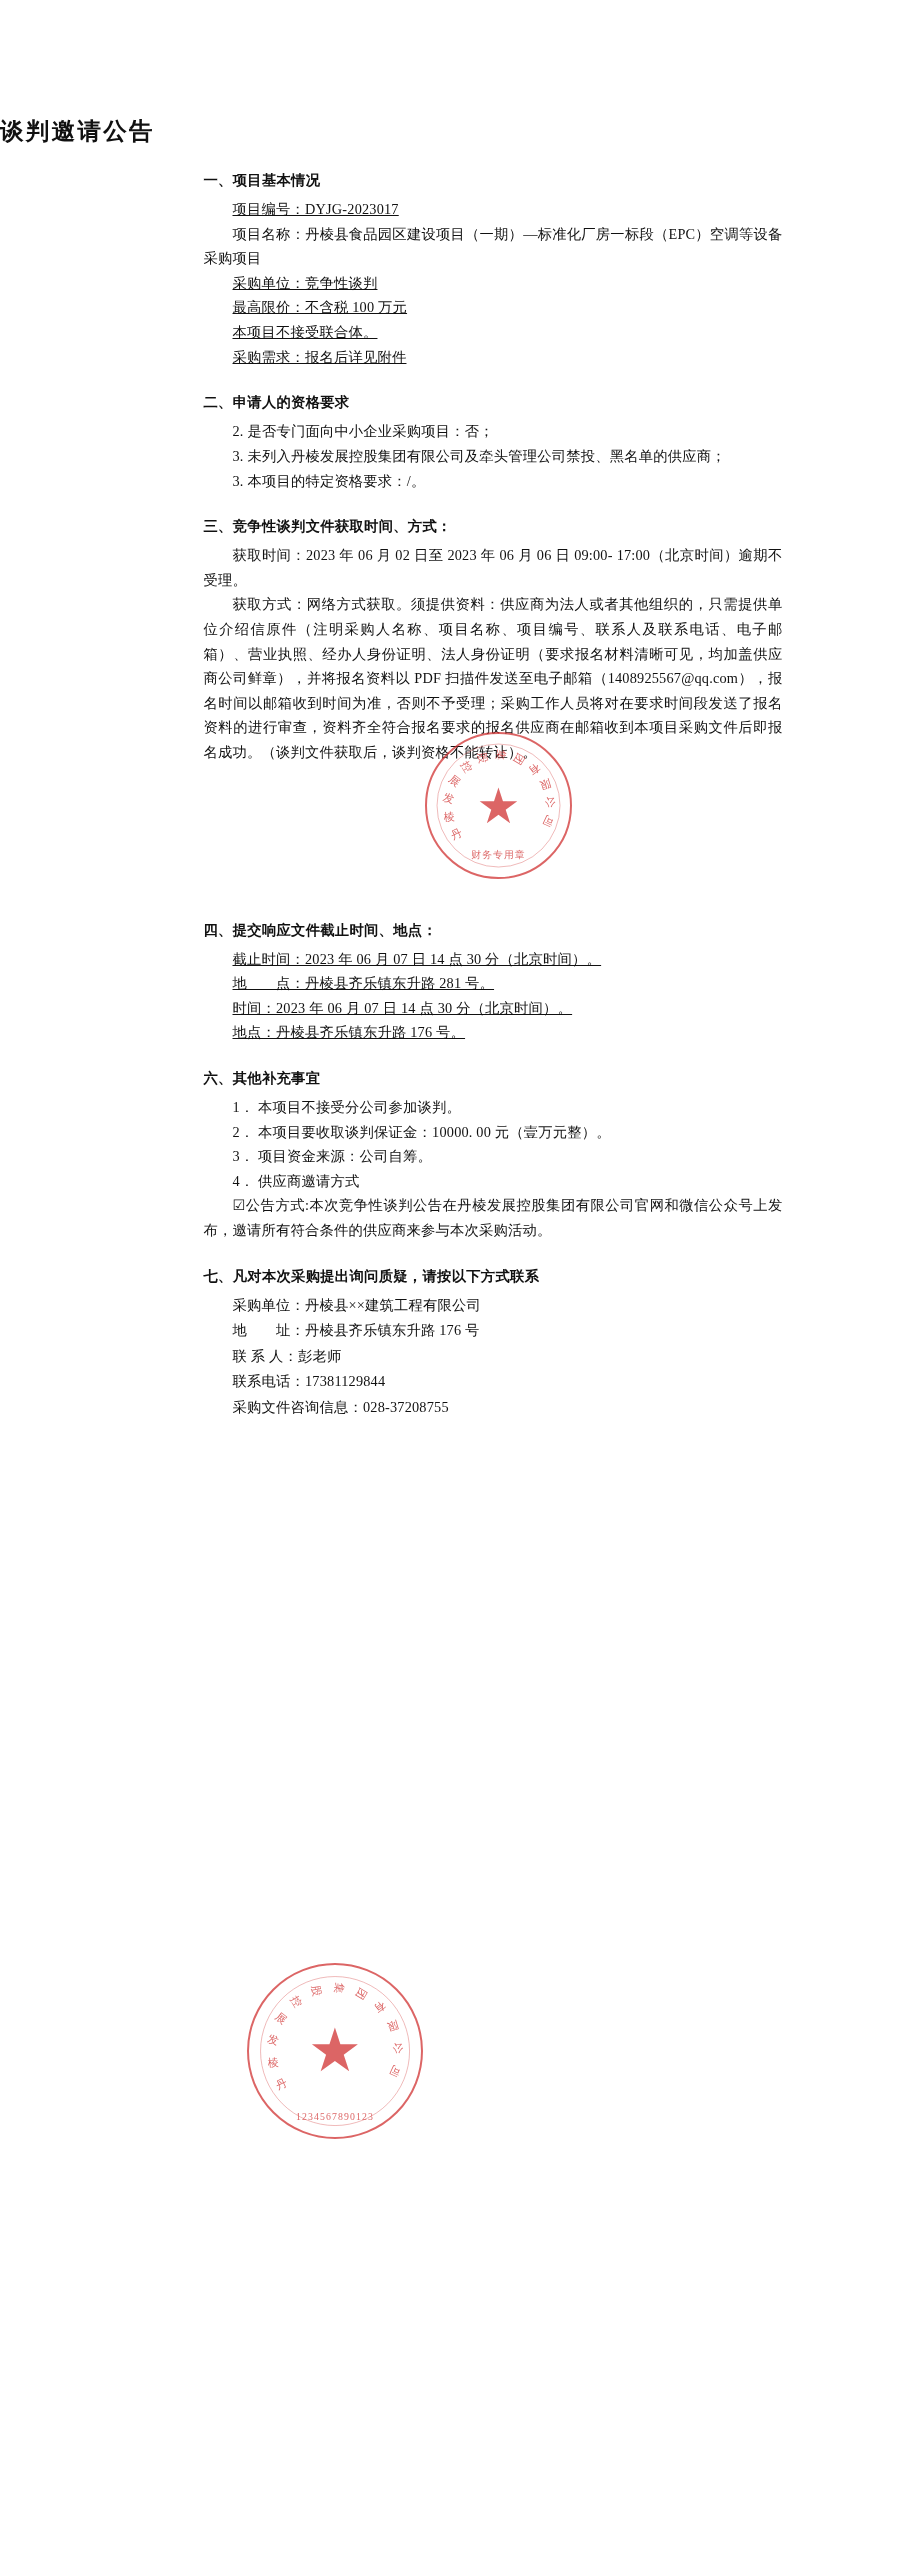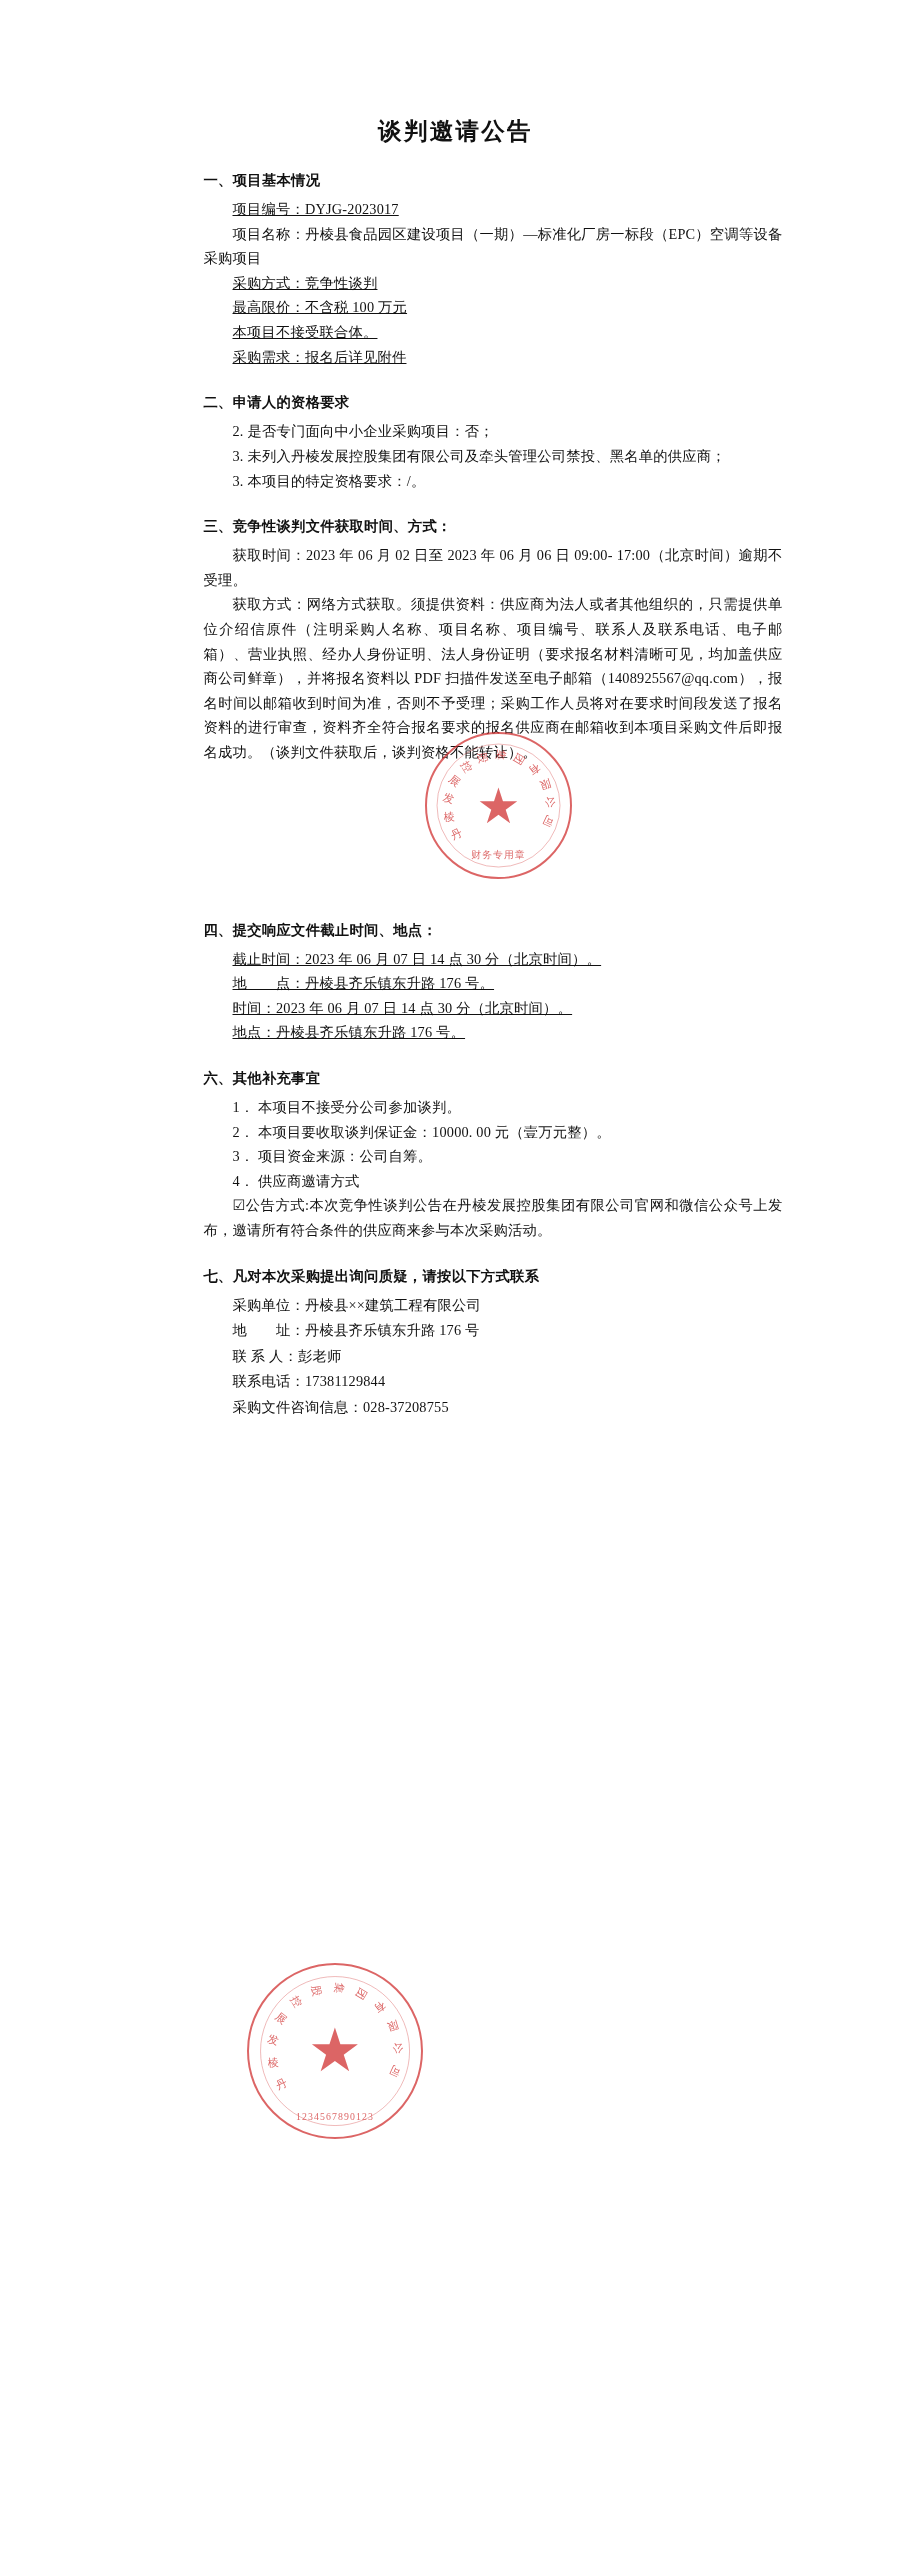--- a/index.html
+++ b/index.html
@@ -16,21 +16,21 @@
     overflow: hidden;
   }
   .page {
     position: relative;
     width: 911px;
     height: 2576px;
     box-sizing: border-box;
     padding: 0;
   }
   .doc-title {
-    text-align: center;
+    text-align: left;
     font-size: 23.5px;
     font-weight: bold;
     letter-spacing: 2.3px;
     margin-top: 115px;
     margin-bottom: 0;
     font-family: Liberation Mono, monospace;
   }
   .body-wrap {
     margin: 16px auto;
     width: 746px;
@@ -148,39 +148,39 @@
 
 <div class="page">
 
   <h1 class="doc-title">谈判邀请公告</h1>
 
   <div class="body-wrap">
 
     <div class="sec-head">一、项目基本情况</div>
     <p class="line">项目编号：DYJG-2023017</p>
     <p class="para">项目名称：丹棱县食品园区建设项目（一期）—标准化厂房一标段（EPC）空调等设备采购项目</p>
-    <p class="line">采购方式：竞争性谈判</p>
+    <p class="line">采购单位：竞争性谈判</p>
     <p class="line">最高限价：不含税 100 万元</p>
     <p class="line">本项目不接受联合体。</p>
     <p class="line">采购需求：报名后详见附件</p>
 
     <div class="sec-head">二、申请人的资格要求</div>
     <p class="listline">2. 是否专门面向中小企业采购项目：否；</p>
     <p class="para">3. 未列入丹棱发展控股集团有限公司及牵头管理公司禁投、黑名单的供应商；</p>
     <p class="listline">3. 本项目的特定资格要求：/。</p>
 
     <div class="sec-head">三、竞争性谈判文件获取时间、方式：</div>
     <p class="para">获取时间：2023 年 06 月 02 日至 2023 年 06 月 06 日 09:00- 17:00（北京时间）逾期不受理。</p>
     <p class="para">获取方式：网络方式获取。须提供资料：供应商为法人或者其他组织的，只需提供单位介绍信原件（注明采购人名称、项目名称、项目编号、联系人及联系电话、电子邮箱）、营业执照、经办人身份证明、法人身份证明（要求报名材料清晰可见，均加盖供应商公司鲜章），并将报名资料以 PDF 扫描件发送至电子邮箱（1408925567@qq.com），报名时间以邮箱收到时间为准，否则不予受理；采购工作人员将对在要求时间段发送了报名资料的进行审查，资料齐全符合报名要求的报名供应商在邮箱收到本项目采购文件后即报名成功。（谈判文件获取后，谈判资格不能转让）。</p>
 
     <div class="gap-block"></div>
 
     <div class="sec-head">四、提交响应文件截止时间、地点：</div>
     <p class="line">截止时间：2023 年 06 月 07 日 14 点 30 分（北京时间）。</p>
-    <p class="line">地　　点：丹棱县齐乐镇东升路 176 号。</p>
+    <p class="line">地　　点：丹棱县齐乐镇东升路 281 号。</p>
 
     <p class="line">时间：2023 年 06 月 07 日 14 点 30 分（北京时间）。</p>
     <p class="line">地点：丹棱县齐乐镇东升路 176 号。</p>
 
     <div class="sec-head">六、其他补充事宜</div>
     <p class="listline">1． 本项目不接受分公司参加谈判。</p>
     <p class="listline">2． 本项目要收取谈判保证金：10000. 00 元（壹万元整）。</p>
     <p class="listline">3． 项目资金来源：公司自筹。</p>
     <p class="listline">4． 供应商邀请方式</p>
     <p class="para">☑公告方式:本次竞争性谈判公告在丹棱发展控股集团有限公司官网和微信公众号上发布，邀请所有符合条件的供应商来参与本次采购活动。</p>

